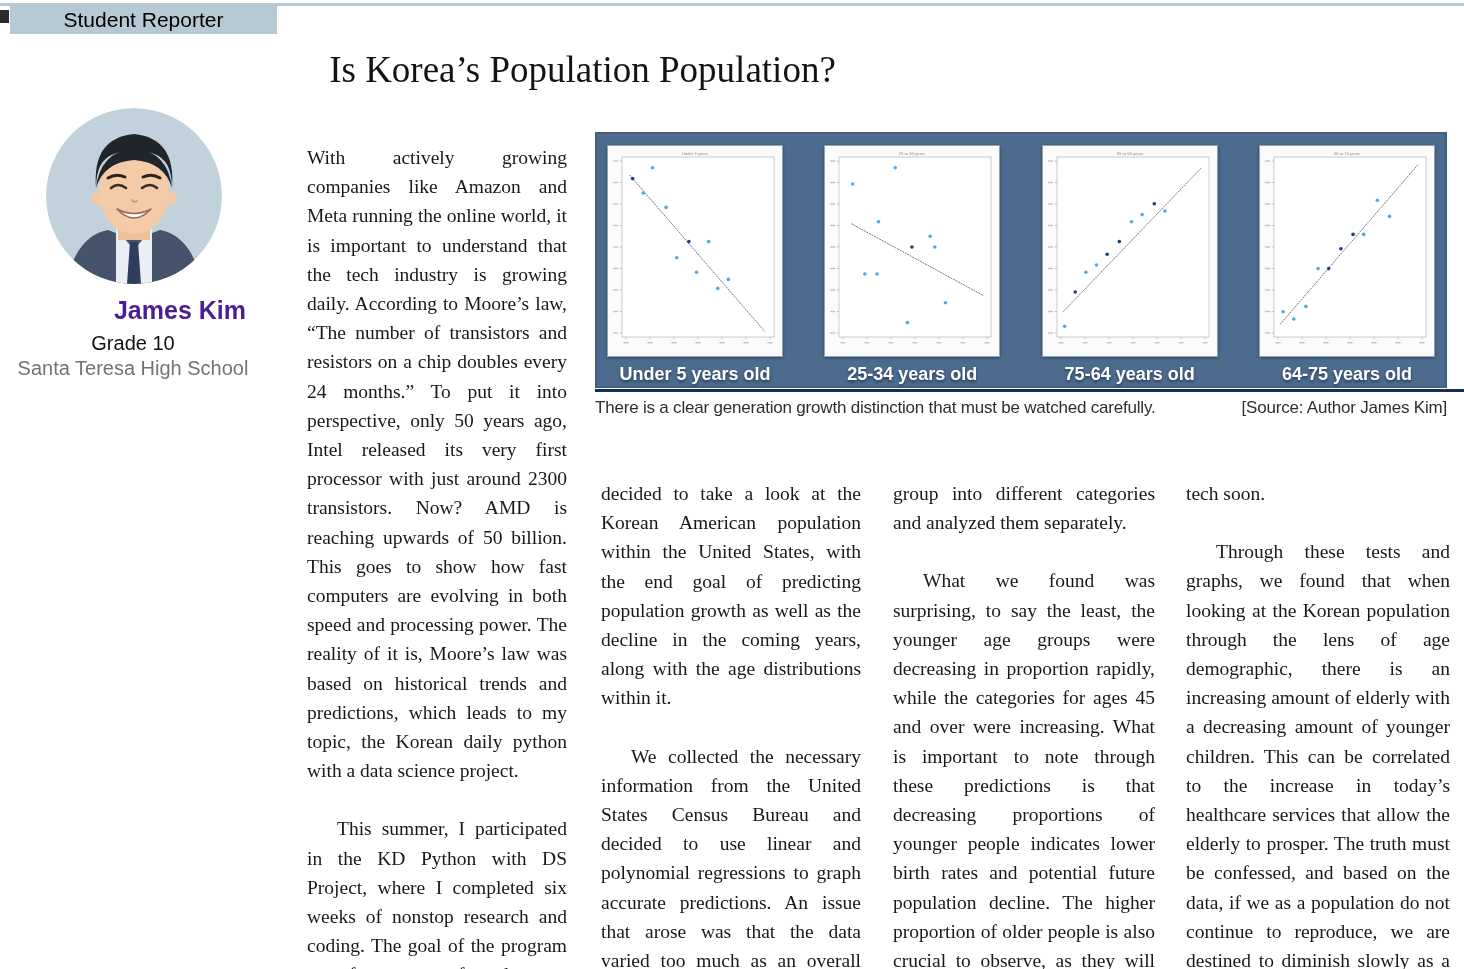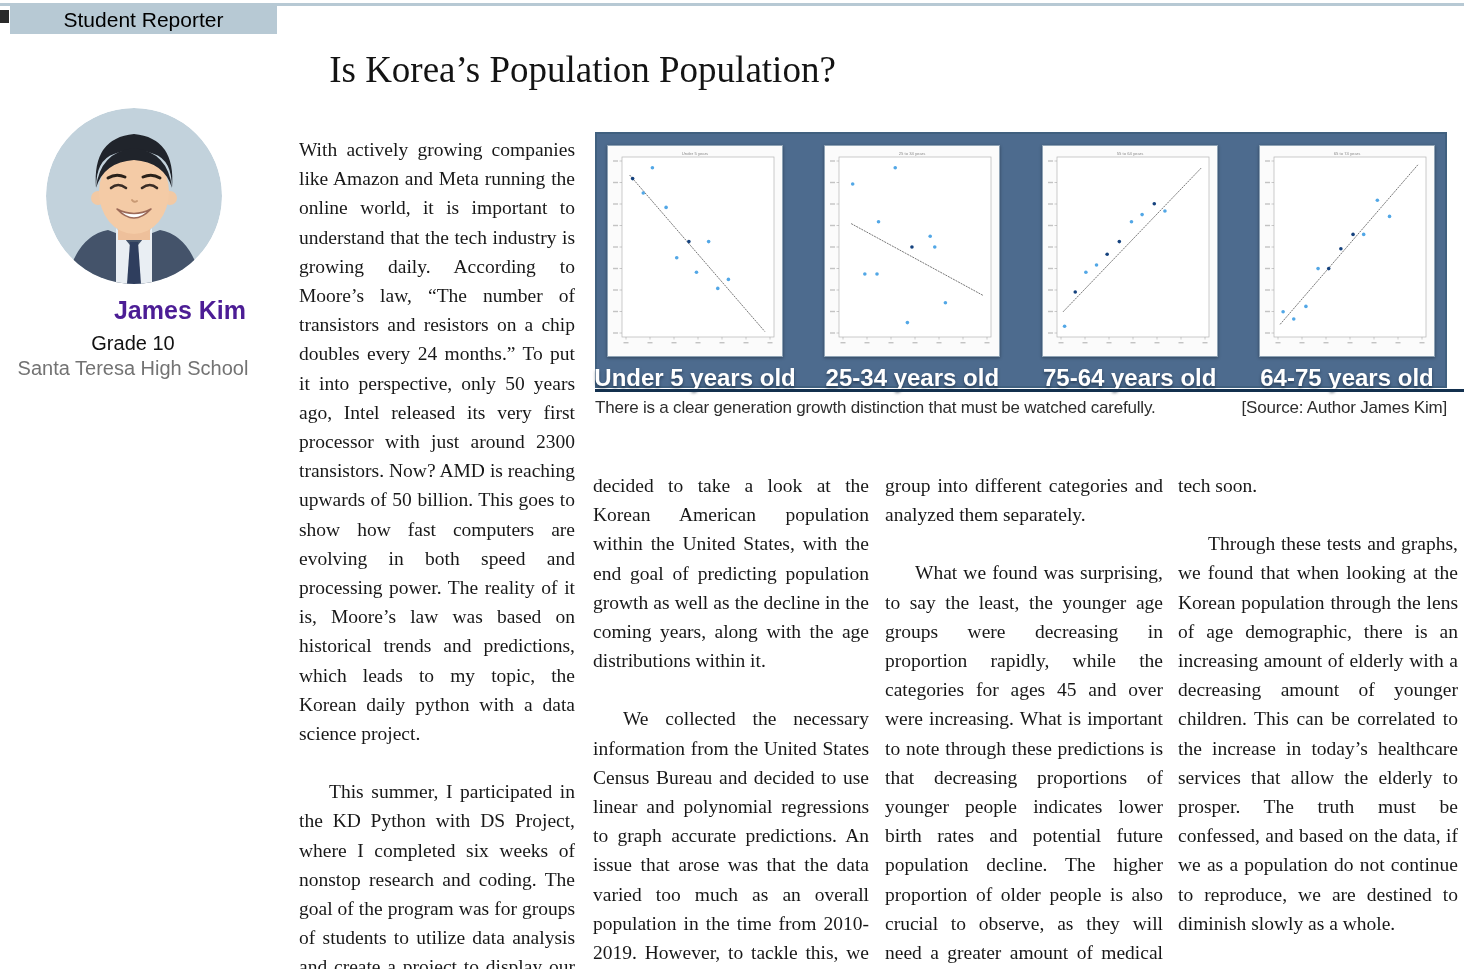--- a/index.html
+++ b/index.html
@@ -49,39 +49,39 @@
     padding:11px 10px 0 10px;
   }
   .fig-cell{display:flex;flex-direction:column;align-items:center;width:176px;}
   .plot-card{
     width:174px;height:210px;background:#fbfbfb;
     border:1px solid #8fa3b5;box-shadow:0 1px 3px rgba(0,0,0,0.35);
   }
   .plot-card svg{display:block;width:174px;height:210px;}
   .fig-label{
     margin-top:7px;
-    font-family:"Liberation Sans", sans-serif;font-weight:bold;font-size:24px;
+    font-family:"Liberation Sans", sans-serif;font-weight:bold;font-size:18px;
     color:#ffffff;text-shadow:0 2px 3px rgba(8,24,44,0.55);
     white-space:nowrap;
   }
   .figure-bottom-rule{position:absolute;left:595px;top:389px;width:869px;height:3px;background:#13304e;}
   
   .caption-row{
     position:absolute;left:595px;top:398px;width:852px;
     display:flex;justify-content:space-between;
     font-family:"Liberation Sans", sans-serif;font-size:17px;color:#2e2e2e;
     letter-spacing:-0.2px;
   }
   
   .col{
     position:absolute;
     font-size:19.5px;line-height:29.2px;color:#181818;
     text-align:justify;
   }
-  .col p{margin:4px;font-family:Liberation Serif, serif;}
+  .col p{margin:12px;font-family:Liberation Serif, serif;}
   .col p + p{margin-top:29px;}
   .col p.indent{text-indent:30px;}
   #col1{left:295px;top:131px;width:284px;height:838px;}
   #col2{left:589px;top:467px;width:284px;height:502px;}
   #col3{left:881px;top:467px;width:286px;height:502px;}
   #col4{left:1174px;top:467px;width:288px;height:502px;}
 </style>
 </head>
 <body>
 

